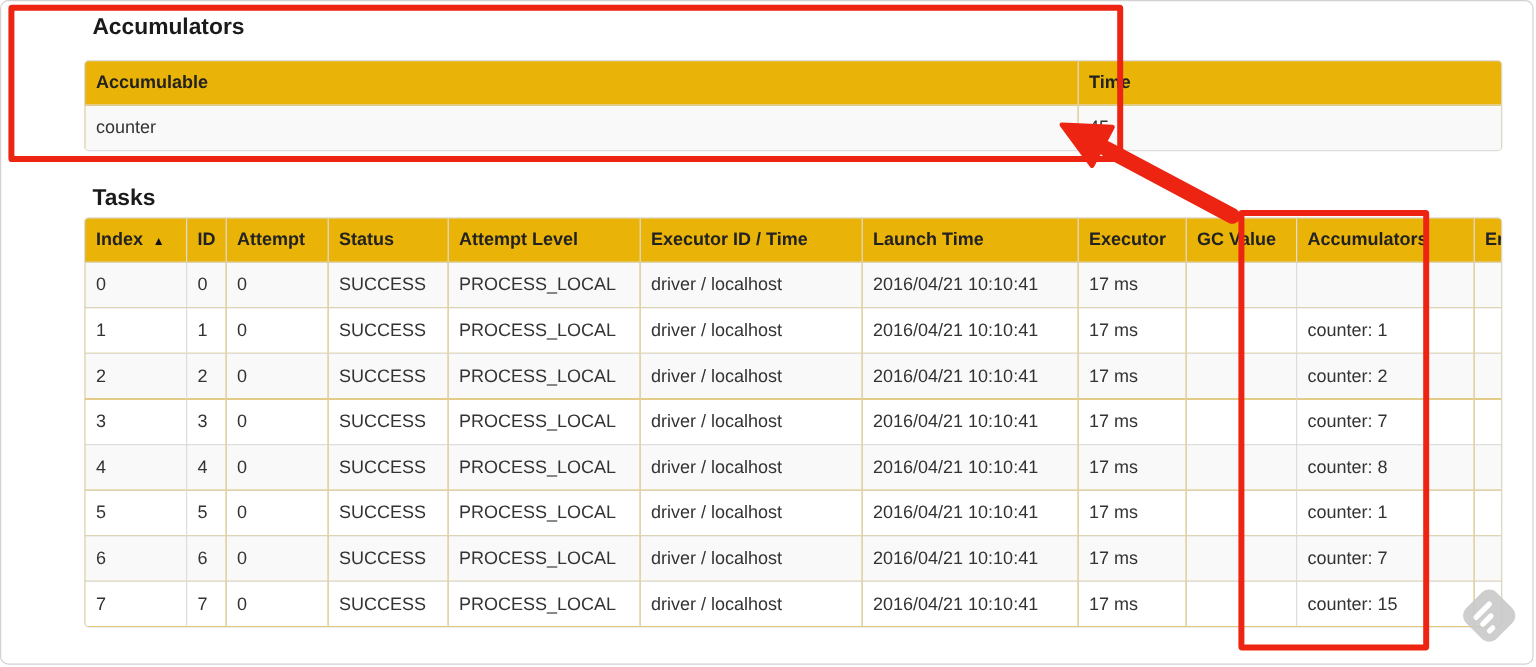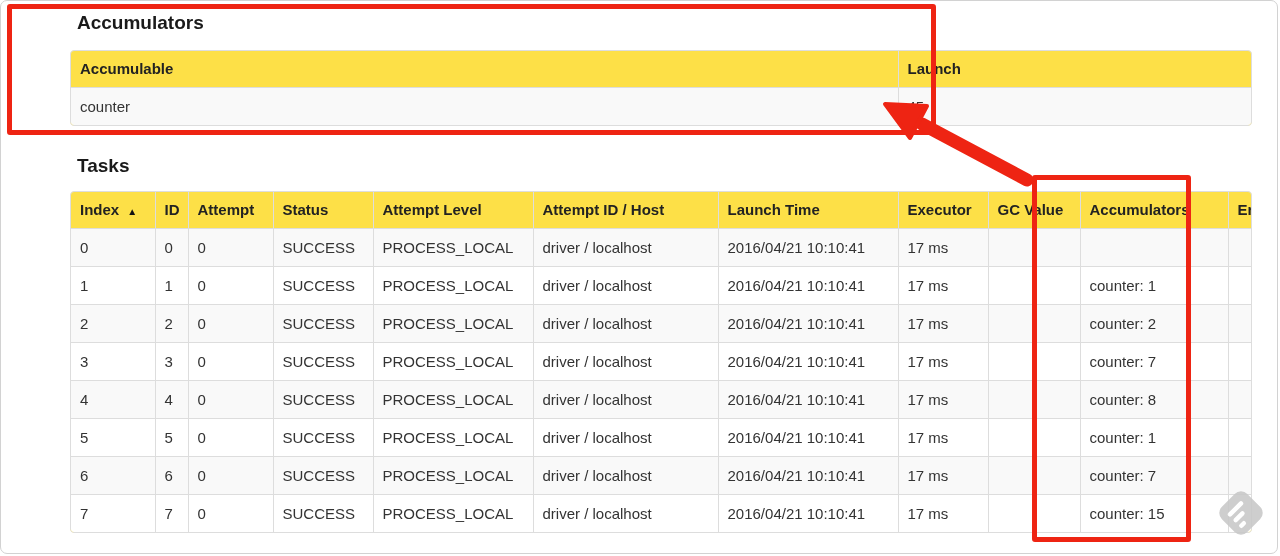--- a/index.html
+++ b/index.html
@@ -22,26 +22,26 @@
   }
   .content { padding: 0 25px 0 23px; }
   .section-title {
     margin: 0 0 0 7px;
     font-size: 19px;
     font-weight: bold;
     color: #1a1a1a;
     line-height: 22px;
   }
   #accumulators-title { padding-top: 11px; margin-bottom: 16px; }
-  #tasks-title { padding-top: 29px; margin-bottom: 14px; }
+  #tasks-title { padding-top: 29px; margin-bottom: 4px; }
   .table-wrap {
     border: 1px solid #ddd;
     border-radius: 4px;
     overflow: hidden;
-    background: #fde047;
+    background: #eab308;
   }
   table {
     width: 100%;
     border-collapse: collapse;
     font-size: 15px;
     table-layout: fixed;
   }
   th, td {
     padding: 7px 9px;
     text-align: left;
@@ -91,21 +91,21 @@
 
     <div class="table-wrap">
       <table>
         <colgroup>
             <col style="width:827px">
             <col>
           </colgroup>
         <thead>
           <tr>
             <th>Accumulable</th>
-            <th>Launch</th>
+            <th>Time</th>
           </tr>
         </thead>
         <tbody>
 
             <tr>
               <td>counter</td>
               <td>45</td>
             </tr>
           </tbody>
       </table>
@@ -130,21 +130,21 @@
         </colgroup>
         <thead>
           <tr>
             <th>
               <span>Index</span><span class="sort-icon">▲</span>
             </th>
             <th>ID</th>
             <th>Attempt</th>
             <th>Status</th>
             <th>Attempt Level</th>
-            <th>Attempt ID / Host</th>
+            <th>Executor ID / Time</th>
             <th>Launch Time</th>
             <th>Executor</th>
             <th>GC Value</th>
             <th>Accumulators</th>
             <th>Errors</th>
           </tr>
         </thead>
         <tbody>
 
             <tr>

